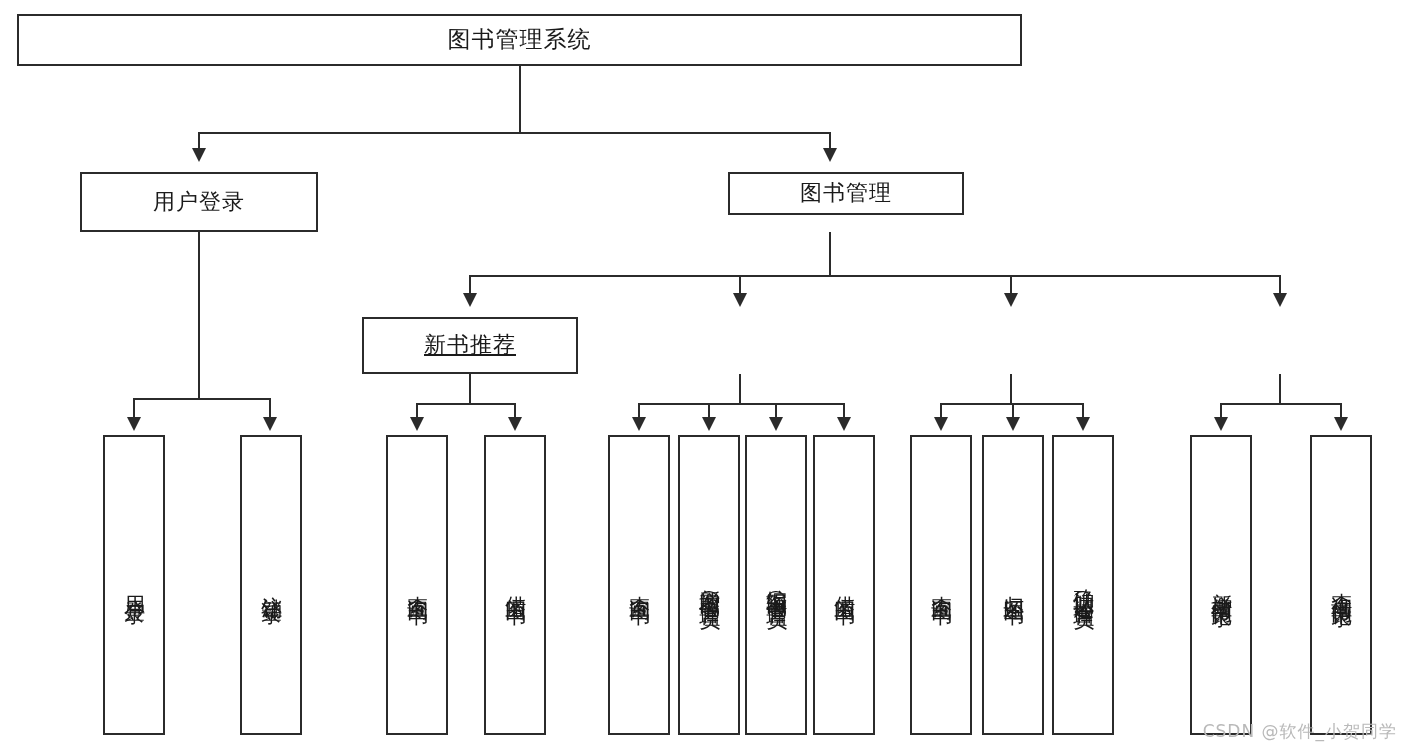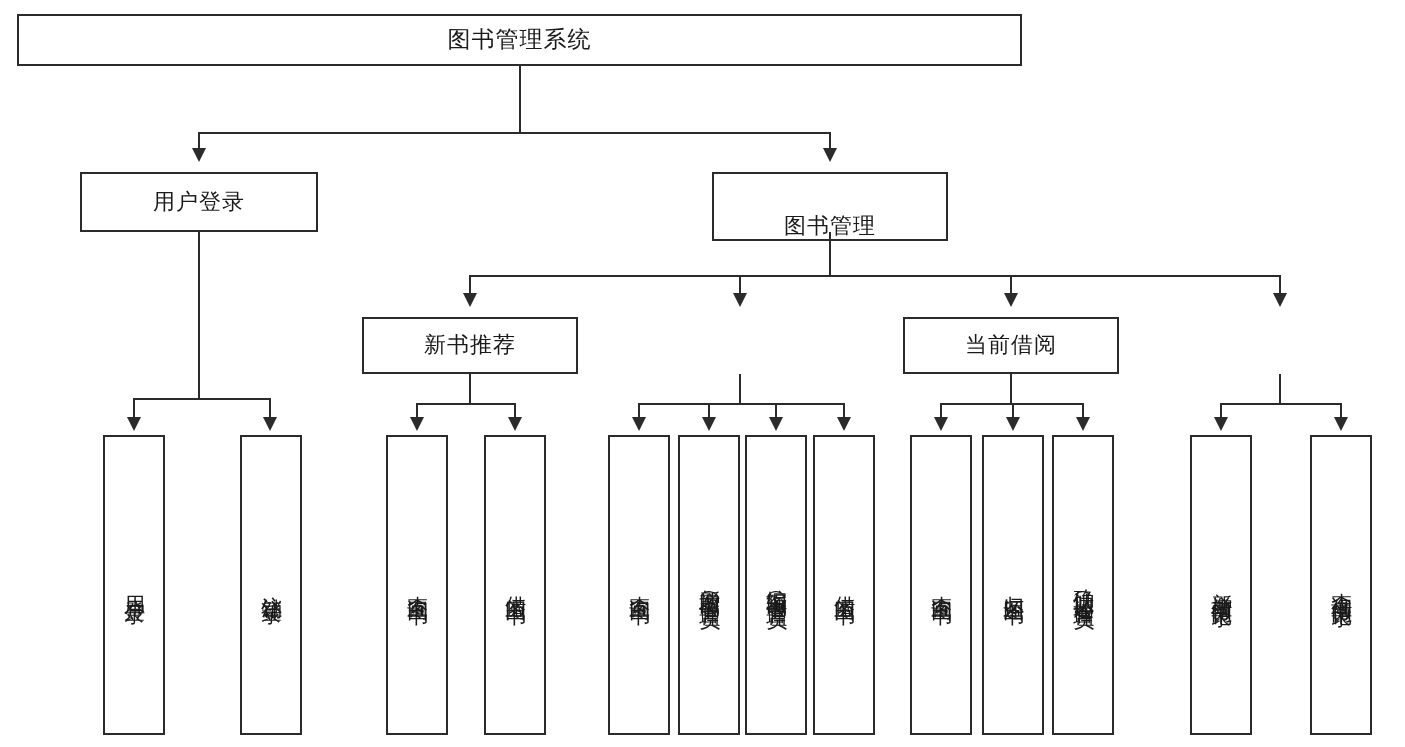--- a/index.html
+++ b/index.html
@@ -95,21 +95,21 @@
   <div class="vline" style="left:519px;top:66px;width:2px;height:67px;"></div>
   <div class="hline" style="left:198px;top:132px;width:633px;height:2px;"></div>
   <div class="vline" style="left:198px;top:132px;width:2px;height:17px;"></div>
   <div class="arrow" style="left:192px;top:148px;"></div>
   <div class="vline" style="left:829px;top:132px;width:2px;height:17px;"></div>
   <div class="arrow" style="left:823px;top:148px;"></div>
 
   <div class="node h" style="left:80px;top:172px;width:238px;height:60px;">
     <span class="lbl">用户登录</span>
   </div>
-  <div class="node h" style="left:712px;top:172px;width:236px;height:69px;align-items:flex-end;">
+  <div class="node h" style="left:728px;top:172px;width:236px;height:43px;">
     <span class="lbl">图书管理</span>
   </div>
 
   <div class="vline" style="left:198px;top:232px;width:2px;height:167px;"></div>
   <div class="hline" style="left:133px;top:398px;width:136px;height:2px;"></div>
   <div class="vline" style="left:133px;top:398px;width:2px;height:20px;"></div>
   <div class="arrow" style="left:127px;top:417px;"></div>
   <div class="vline" style="left:269px;top:398px;width:2px;height:20px;"></div>
   <div class="arrow" style="left:263px;top:417px;"></div>
 
@@ -117,25 +117,22 @@
   <div class="hline" style="left:469px;top:275px;width:812px;height:2px;"></div>
   <div class="vline" style="left:469px;top:275px;width:2px;height:19px;"></div>
   <div class="arrow" style="left:463px;top:293px;"></div>
   <div class="vline" style="left:739px;top:275px;width:2px;height:19px;"></div>
   <div class="arrow" style="left:733px;top:293px;"></div>
   <div class="vline" style="left:1010px;top:275px;width:2px;height:19px;"></div>
   <div class="arrow" style="left:1004px;top:293px;"></div>
   <div class="vline" style="left:1279px;top:275px;width:2px;height:19px;"></div>
   <div class="arrow" style="left:1273px;top:293px;"></div>
 
-  <div class="node h" style="left:362px;top:317px;width:216px;height:57px;">
+  <div class="node h" style="left:362px;top:317px;width:216px;height:57px;text-decoration:underline;">
     <span class="lbl">新书推荐</span>
-  </div>
-  <div class="node h" style="left:903px;top:317px;width:216px;height:57px;">
-    <span class="lbl">当前借阅</span>
   </div>
 
   <div class="vline" style="left:469px;top:374px;width:2px;height:30px;"></div>
   <div class="hline" style="left:416px;top:403px;width:100px;height:2px;"></div>
   <div class="vline" style="left:416px;top:403px;width:2px;height:15px;"></div>
   <div class="arrow" style="left:410px;top:417px;"></div>
   <div class="vline" style="left:514px;top:403px;width:2px;height:15px;"></div>
   <div class="arrow" style="left:508px;top:417px;"></div>
 
   <div class="vline" style="left:739px;top:374px;width:2px;height:30px;"></div>
@@ -202,14 +199,15 @@
     <span class="lbl">确认归还（管理员）</span>
   </div>
 
   <div class="node v" style="left:1190px;top:435px;width:62px;height:300px;">
     <span class="lbl">新增借阅记录</span>
   </div>
   <div class="node v" style="left:1310px;top:435px;width:62px;height:300px;">
     <span class="lbl">查询借阅记录</span>
   </div>
 
+  <div id="watermark">CSDN @软件_小贺同学</div>
 
 </div>
 
 </body></html>

